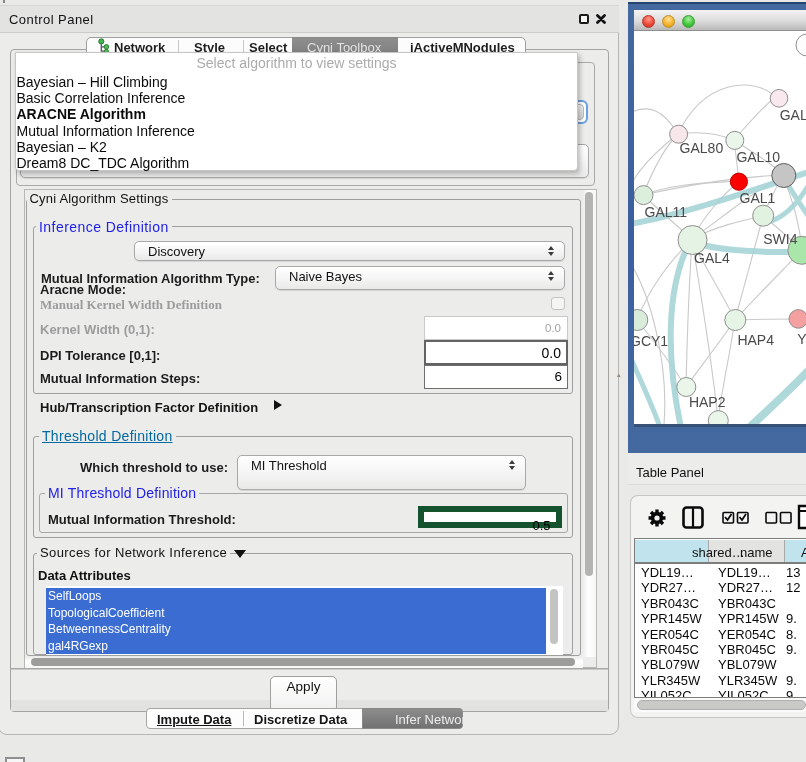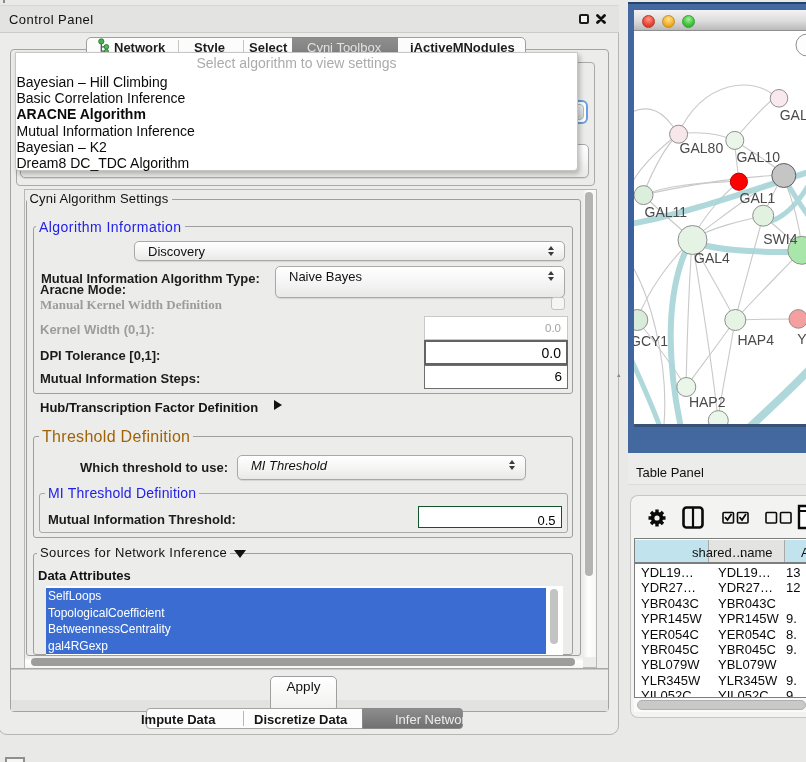--- a/index.html
+++ b/index.html
@@ -69,65 +69,65 @@
 <div class="abs" style="left:583px; top:190px; width:13px; height:467px; background:linear-gradient(90deg,#ededec,#ffffff 40%,#f6f6f5);"></div>
 <div class="abs" style="left:585px; top:192px; width:8px; height:384px; background:#b4b4b3; border-radius:4.5px;"></div>
 
 <div class="abs" style="left:25px; top:657px; width:558px; height:11px; background:linear-gradient(#ededec,#ffffff 40%,#f6f6f5);"></div>
 <div class="abs" style="left:31px; top:658px; width:544px; height:8px; background:#9d9d9c; border-radius:4px;"></div>
 
 <div class="grp" style="left:25.5px; top:199px; width:555px; height:457px;"></div>
 <div class="grpt" style="left:26.5px; top:191px; color:#111;">Cyni Algorithm Settings</div>
 
 <div class="grp" style="left:33px; top:226px; width:540px; height:168px;"></div>
-<div class="grpt" style="left:36px; top:219.2px; color:#2121e8; font-size:14px; letter-spacing:0.45px;">Algorithm Information</div>
+<div class="grpt" style="left:36px; top:219.2px; color:#2121e8; font-size:14px; letter-spacing:0.45px;">Inference Definition</div>
 
 <div class="lbl" style="left:40px; top:245.5px;margin-top:36px;">Aracne Mode:</div>
 <div class="combo" style="left:134px; top:241px; width:431px; height:20px;">
   <div class="ct">Discovery</div>
     <div class="carets">
       <div class="up"></div>
       <div class="dn"></div>
     </div>
 </div>
 <div class="lbl" style="left:41px; top:271px;">Mutual Information Algorithm Type:</div>
-<div class="combo" style="left:275px; top:266px; width:290px; height:32px;">
+<div class="combo" style="left:275px; top:266px; width:290px; height:24px;">
   <div class="ct">Naive Bayes</div>
     <div class="carets">
       <div class="up"></div>
       <div class="dn"></div>
     </div>
 </div>
 <div class="lbl dis" style="left:40px; top:296.5px;font-family:Liberation Serif, serif;">Manual Kernel Width Definition</div>
 <div class="abs" style="left:551px; top:297px; width:14px; height:13px; border:1px solid #c3c3c3; border-radius:3px; background:#f5f5f4;"></div>
 <div class="lbl dis" style="left:40px; top:321.5px;">Kernel Width (0,1):</div>
 <div class="field" style="left:424px; top:316px; width:144px; height:24px; border:1px solid #c9c9c8; color:#a2a2a2; font-size:11.5px; padding:5px 6px 0 0;">0.0</div>
 <div class="lbl" style="left:40px; top:348px;">DPI Tolerance [0,1]:</div>
 <div class="field" style="left:424px; top:340px; width:144px; height:25px; border:2px solid #636363; font-size:14px; padding:3px 5px 0 0;">0.0</div>
 <div class="lbl" style="left:40px; top:370.5px;">Mutual Information Steps:</div>
 <div class="field" style="left:424px; top:364.5px; width:144px; height:24.5px; border:1.5px solid #6e6e6e; font-size:13.5px; padding:3px 5px 0 0;">6</div>
 
 <div class="abs" style="left:40px; top:399.5px; font-size:13px; font-weight:bold; color:#161616;">Hub/Transcription Factor Definition</div>
 <div class="abs" style="left:274px; top:400px; width:0; height:0; border-top:5.5px solid transparent; border-bottom:5.5px solid transparent; border-left:8.5px solid #111;"></div>
 
 <div class="grp" style="left:33px; top:436px; width:540px; height:102px;"></div>
-<div class="grpt" style="left:39px; top:428.3px; color:#a16207; font-size:16px; letter-spacing:0.3px;">Threshold Definition</div>
+<div class="grpt" style="left:39px; top:428.3px; color:#0369a1; font-size:14px; letter-spacing:0.3px;text-decoration:underline;">Threshold Definition</div>
 <div class="lbl" style="left:80px; top:459.5px;">Which threshold to use:</div>
-<div class="combo" style="left:237px; top:455px; width:289px; height:25px;font-style:italic;">
+<div class="combo" style="left:237px; top:455px; width:289px; height:35px;">
   <div class="ct">MI Threshold</div>
     <div class="carets">
       <div class="up"></div>
       <div class="dn"></div>
     </div>
 </div>
 
 <div class="grp" style="left:38.5px; top:493px; width:529px; height:40px; border-color:#a8a8a8;"></div>
 <div class="grpt" style="left:45px; top:485.4px; color:#2121e8; font-size:14px; letter-spacing:0.2px;">MI Threshold Definition</div>
 <div class="lbl" style="left:48px; top:511.5px;">Mutual Information Threshold:</div>
-<div class="field" style="left:418px; top:506px; width:143.5px; height:22px; border:1px solid #14532d; font-size:13px; padding:5.5px 5px 0 0;">0.5</div>
+<div class="field" style="left:418px; top:506px; width:143.5px; height:22px; border:6px solid #14532d; font-size:13px; padding:5.5px 5px 0 0;">0.5</div>
 
 <div class="grp" style="left:33px; top:552.5px; width:540px; height:102px;"></div>
 <div class="grpt" style="left:37px; top:544.8px; color:#111; letter-spacing:0.4px;">Sources for Network Inference</div>
 <div class="abs" style="left:234px; top:550px; width:0; height:0; border-left:6.5px solid transparent; border-right:6.5px solid transparent; border-top:8.7px solid #111;"></div>
 <div class="abs" style="left:38px; top:567.5px; font-size:13px; font-weight:bold; color:#111;">Data Attributes</div>
 
 <div class="abs" style="left:45.5px; top:586px; width:517px; height:69px; background:#fff;"></div>
 <div class="abs" style="left:45.5px; top:587.8px; width:500px; height:66.5px; background:#3a6cd1;"></div>
 <div class="abs" style="left:48px; top:588px; width:480px; font-size:12px; color:#fff; line-height:16.6px;">SelfLoops<br>TopologicalCoefficient<br>BetweennessCentrality<br>gal4RGexp</div>
 <div class="abs" style="left:550px; top:589px; width:8px; height:55px; background:#c3c3c2; border-radius:4px;"></div>
@@ -137,21 +137,21 @@
 <div class="abs" style="left:15px; top:54.5px; width:563px; text-align:center; font-size:14px; line-height:16.1px; color:#ababab;">Select algorithm to view settings</div>
 <div class="abs" style="left:16.5px; top:74.3px; font-size:14px; color:#0a0a0a; line-height:16.1px;">Bayesian – Hill Climbing<br>Basic Correlation Inference<br><b>ARACNE Algorithm</b><br>Mutual Information Inference<br>Bayesian – K2<br>Dream8 DC_TDC Algorithm</div>
 
 <div class="abs" style="left:11px; top:668px; width:597px; height:2px; background:#c9c9c8; border-top:1px solid #a8a8a7;"></div>
 <div class="abs" style="left:270px; top:676px; width:67px; height:36px; border:1px solid #9f9f9f; border-radius:5px;
   background:linear-gradient(#ffffff,#f0f0ef); text-align:center; font-size:13.5px; color:#111; padding-top:2px;">Apply</div>
 <div class="abs" style="left:146px; top:708px; width:317px; height:21px; background:#fdfdfd;
   border:1px solid #a5a5a4; border-radius:4px;"></div>
 <div class="abs" style="left:362px; top:708px; width:101px; height:21px;
   background:linear-gradient(#8d8d8d,#717171); border-radius:0 4px 4px 0; border:1px solid #8a8a8a;"></div>
-<div class="abs" style="left:141px; top:712px; font-size:13px; font-weight:bold; color:#151515;">Impute Data</div>
+<div class="abs" style="left:157px; top:712px; font-size:13px; font-weight:bold; color:#151515;text-decoration:underline;">Impute Data</div>
 <div class="abs" style="left:243px; top:711px; width:1px; height:15px; background:#b9b9b8;"></div>
 <div class="abs" style="left:254px; top:712px; font-size:13px; font-weight:bold; color:#151515;">Discretize Data</div>
 <div class="abs" style="left:395px; top:712px; font-size:13px; color:#ececec;">Infer Network</div>
 
 <div class="abs" style="left:5px; top:757px; width:20px; height:10px; border:2px solid #8f8f8f; background:#f6f6f6;"></div>
 
 <div class="abs" style="left:617px; top:371px; font-size:7px; color:#9a8a7a;">▴</div>
 
 <div class="abs" style="left:628px; top:2px; width:178px; height:451px;
   background:linear-gradient(#44699f,#3c5f9e 50%,#44699f); border-top:2px solid #26436f;"></div>

